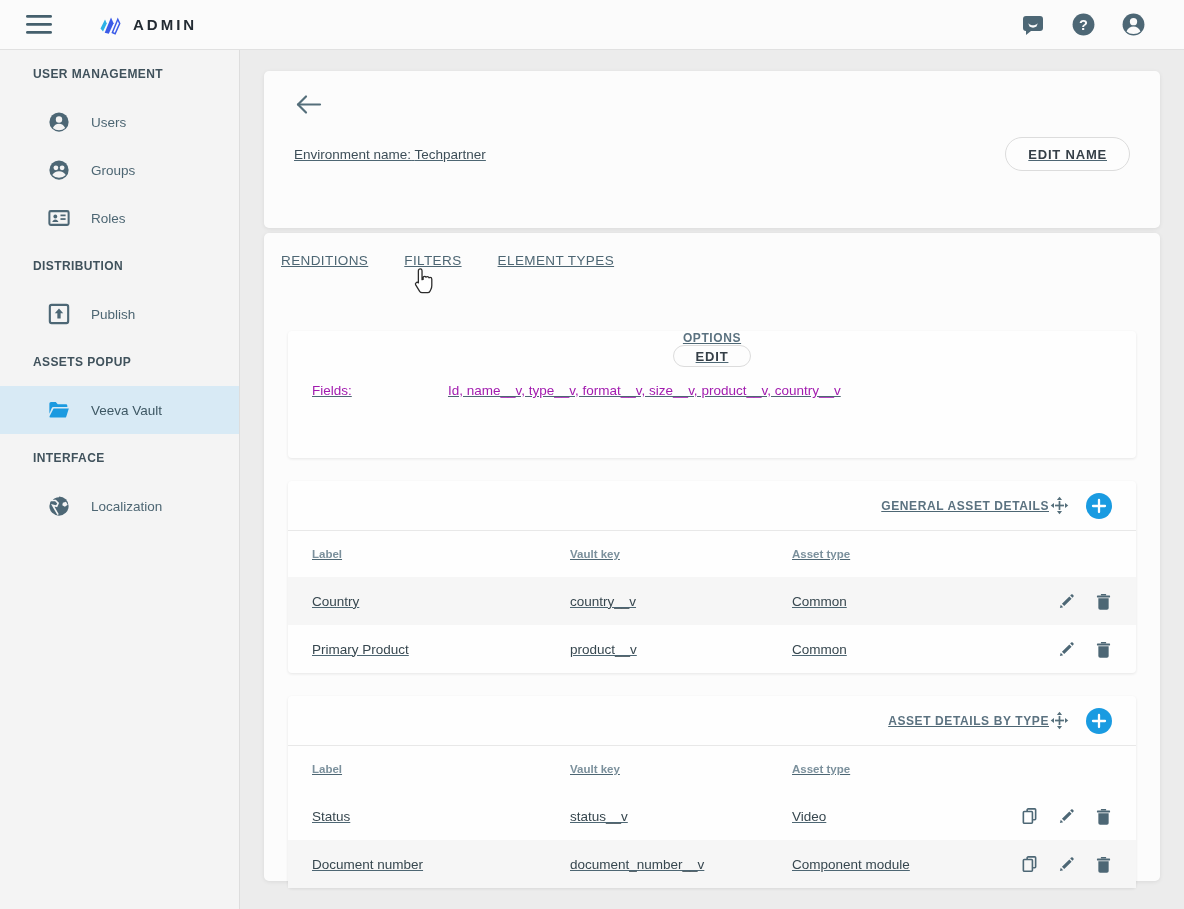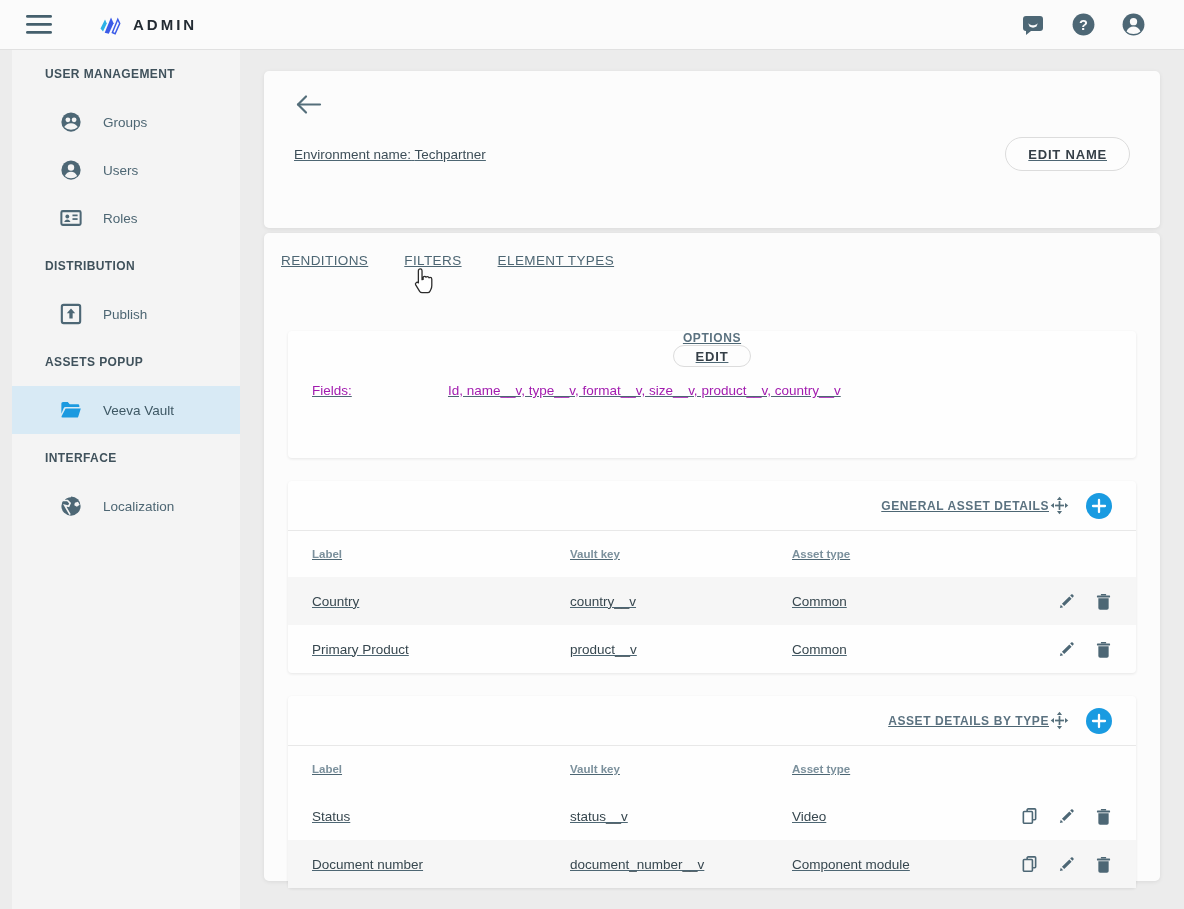--- a/index.html
+++ b/index.html
@@ -18,21 +18,21 @@
   }
   .hamburger{ width:26px; height:19px; display:block; }
   .brand{ display:flex; align-items:center; gap:9px; margin-left:44px; }
   .brand-name{ font-size:15px; font-weight:bold; letter-spacing:3px; color:#232b33; text-transform:uppercase; }
   .topbar-spacer{ flex:1; }
   .topbar-actions{ display:flex; align-items:center; gap:24px; padding-right:12px; }
   .top-iconbtn{ width:26px; height:26px; display:flex; align-items:center; justify-content:center; }
 
   
   .sidebar{
-    position:absolute; top:50px; left:12px; width:240px; height:859px;
+    position:absolute; top:50px; left:0; width:240px; height:859px;
     background:#f4f4f4; border-right:1px solid #ddd;
   }
   .side-label{
     height:48px; line-height:48px; padding-left:33px;
     font-size:12px; font-weight:bold; letter-spacing:.4px; color:#40525c;
   }
   .side-item{
     height:48px; display:flex; align-items:center; padding-left:48px; gap:21px;
     font-size:13.5px; color:#4d6673; cursor:pointer;
   }
@@ -143,37 +143,37 @@
   </div>
 </header>
 
 <aside class="sidebar">
   <div class="side-label">USER MANAGEMENT</div>
 
   <div class="side-item">
     <span class="side-ic">
       <svg width="22" height="22" viewBox="0 0 24 24">
           <circle cx="12" cy="12" r="10.5" fill="#4d6775"></circle>
+          <circle cx="12" cy="9.3" r="3.5" fill="#f4f4f4"></circle>
+          <path d="M5.3 18.6c1.3-2.9 3.8-4.6 6.7-4.6s5.4 1.7 6.7 4.6a10.5 10.5 0 0 1-13.4 0z" fill="#f4f4f4"></path>
+        </svg>
+    </span>
+    <span class="side-text">Users</span>
+  </div>
+
+  <div class="side-item">
+    <span class="side-ic">
+      <svg width="22" height="22" viewBox="0 0 24 24">
+          <circle cx="12" cy="12" r="10.5" fill="#4d6775"></circle>
           <circle cx="8.6" cy="9.6" r="2.6" fill="#f4f4f4"></circle>
           <circle cx="15.4" cy="9.6" r="2.6" fill="#f4f4f4"></circle>
           <path d="M4.6 17.5c1.5-2.7 4.3-4.2 7.4-4.2s5.9 1.5 7.4 4.2a10.5 10.5 0 0 1-14.8 0z" fill="#f4f4f4"></path>
         </svg>
     </span>
     <span class="side-text">Groups</span>
-  </div>
-
-  <div class="side-item">
-    <span class="side-ic">
-      <svg width="22" height="22" viewBox="0 0 24 24">
-          <circle cx="12" cy="12" r="10.5" fill="#4d6775"></circle>
-          <circle cx="12" cy="9.3" r="3.5" fill="#f4f4f4"></circle>
-          <path d="M5.3 18.6c1.3-2.9 3.8-4.6 6.7-4.6s5.4 1.7 6.7 4.6a10.5 10.5 0 0 1-13.4 0z" fill="#f4f4f4"></path>
-        </svg>
-    </span>
-    <span class="side-text">Users</span>
   </div>
 
   <div class="side-item">
     <span class="side-ic">
       <svg width="22" height="22" viewBox="0 0 24 24">
           <rect x="1.5" y="4.5" width="21" height="15" rx="1.5" fill="none" stroke="#4d6775" stroke-width="2.2"></rect>
           <circle cx="8" cy="10.4" r="2.1" fill="#4d6775"></circle>
           <path d="M4.6 16.3c.6-1.7 1.9-2.7 3.4-2.7s2.8 1 3.4 2.7z" fill="#4d6775"></path>
           <rect x="13.6" y="8.2" width="5.6" height="1.9" fill="#4d6775"></rect>
           <rect x="13.6" y="12.2" width="5.6" height="1.9" fill="#4d6775"></rect>

